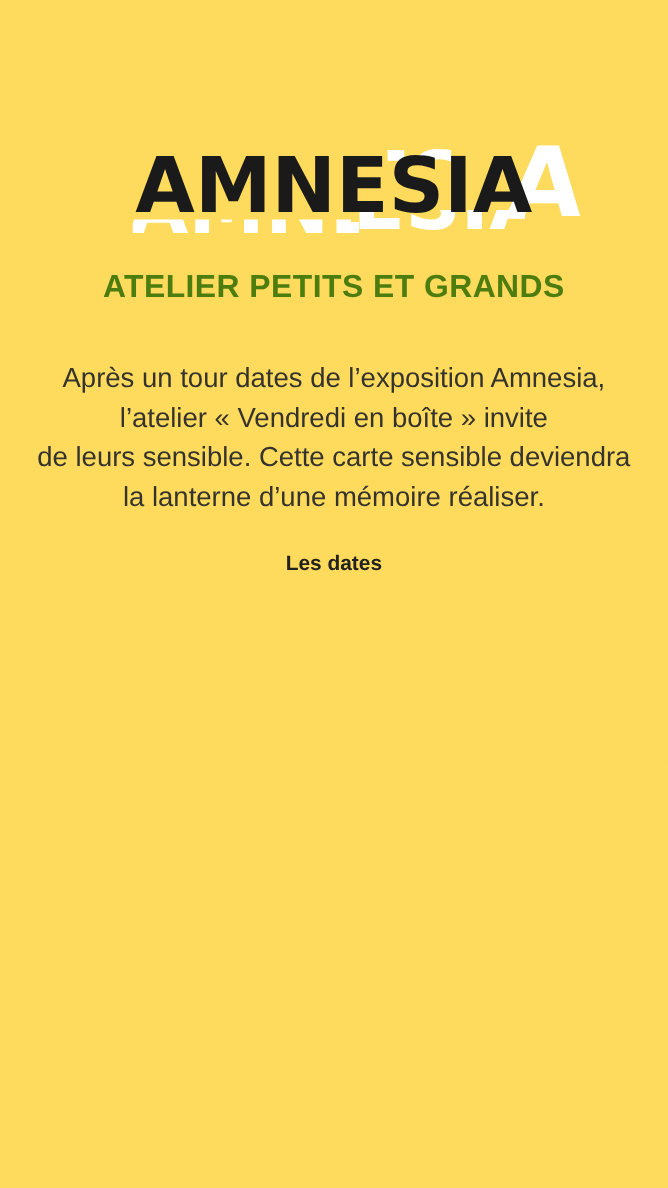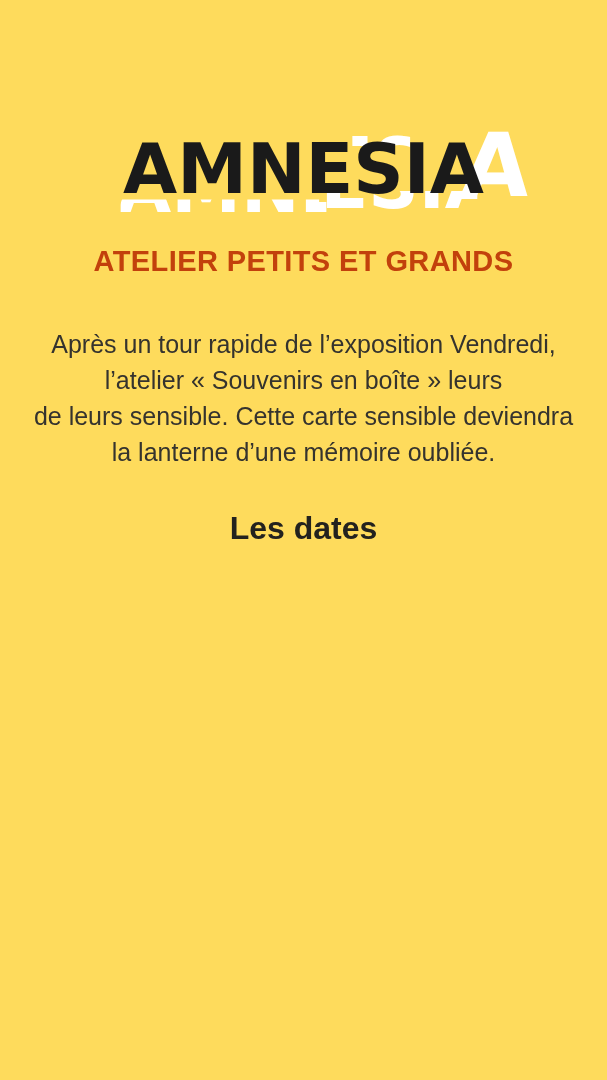--- a/index.html
+++ b/index.html
@@ -51,35 +51,35 @@
     transform:skewX(-4deg);
   }
   .logo-main{ position:relative; }
   
   .heading{
     margin-top:42px;
     font-family:"Liberation Sans", sans-serif;
     font-weight:bold;
     font-size:29px;
     letter-spacing:0.4px;
-    color:#c2410c;
+    color:#4d7c0f;
   }
   
   .description{
     margin-top:48px;
     font-size:25px;
     line-height:36px;
     color:var(--body);
     padding:0 8px;
   }
   .description .line{ display:block; }
   
   .dates{
-    margin-top:40px;
-    font-size:32px;
+    margin-top:24px;
+    font-size:19px;
     line-height:37px;
     color:var(--body);
   }
   .dates-title{
     font-weight:bold;
     color:#23221E;
   }
 </style>
 </head>
 <body>
@@ -92,23 +92,23 @@
       <span class="logo-ghost g2">AMNESIA</span>
       <span class="logo-ghost g3">AMNESIA</span>
       <span class="logo-ghost-a">A</span>
       <span class="logo-main">AMNESIA</span>
     </div>
   </div>
 
   <h1 class="heading">ATELIER PETITS ET GRANDS</h1>
 
   <p class="description">
-    <span class="line">Après un tour rapide de l’exposition Vendredi,</span>
-    <span class="line">l’atelier « Souvenirs en boîte » leurs</span>
+    <span class="line">Après un tour dates de l’exposition Amnesia,</span>
+    <span class="line">l’atelier « Vendredi en boîte » invite</span>
     <span class="line">de leurs sensible. Cette carte sensible deviendra</span>
-    <span class="line">la lanterne d’une mémoire oubliée.</span>
+    <span class="line">la lanterne d’une mémoire réaliser.</span>
   </p>
 
   <div class="dates">
     <div class="dates-title">Les dates</div>
   </div>
 
 </div>
 
 </body></html>

